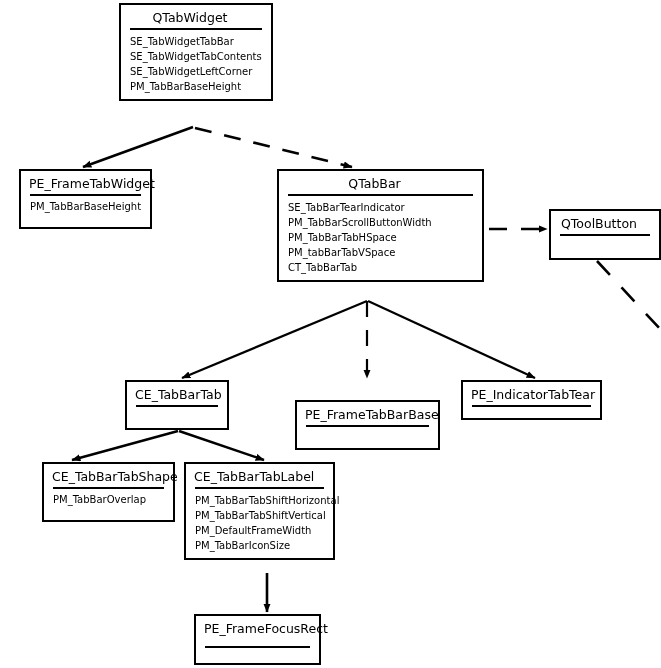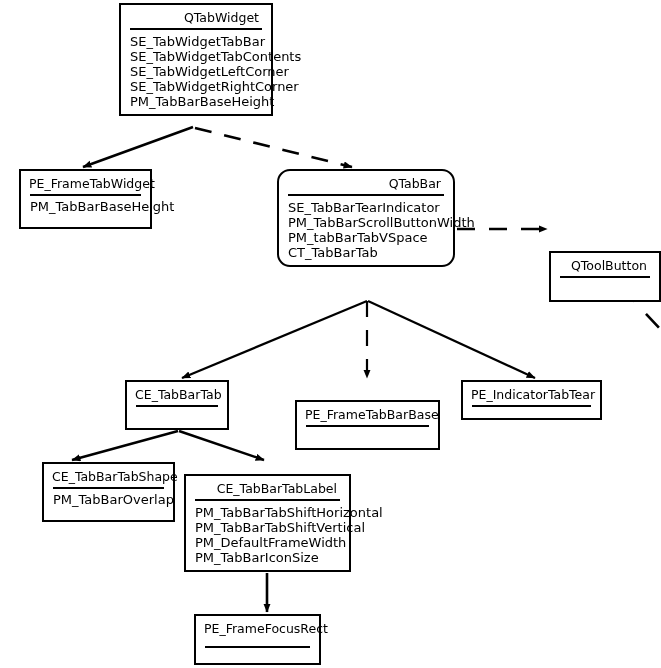--- a/index.html
+++ b/index.html
@@ -34,42 +34,42 @@
   .uml-box {
     position: absolute;
     box-sizing: border-box;
     border: 2px solid #000000;
     background: #ffffff;
     display: flex;
     flex-direction: column;
     align-items: stretch;
   }
   .uml-title {
-    text-align: right;
+    text-align: center;
     font-size: 12.5px;
     line-height: 15px;
-    padding: 5px 12px 3px 8px;
+    padding: 5px 20px 3px 8px;
     white-space: nowrap;
   }
   .uml-divider {
     height: 0;
     border-top: 2px solid #000000;
     margin: 0 9px 0 9px;
   }
   .uml-members {
     padding: 4px 0 5px 0;
     display: flex;
     flex-direction: column;
   }
   .uml-members.empty {
     padding: 0;
     min-height: 18px;
   }
   .uml-member {
-    font-size: 13px;
+    font-size: 10px;
     line-height: 15px;
     white-space: nowrap;
     padding: 0 8px 0 9px;
   }
   .uml-box.compact .uml-members {
     padding-top: 3px;
   }
 </style>
 </head>
 <body>
@@ -104,45 +104,45 @@
     <line x1="597" y1="261" x2="661" y2="330" stroke="#000000" stroke-width="2.6" stroke-dasharray="19,17"></line>
   </svg>
 
   <div class="uml-box" style="left:119px; top:3px; width:154px;">
     <div class="uml-title">QTabWidget</div>
     <div class="uml-divider"></div>
     <div class="uml-members">
       <div class="uml-member">SE_TabWidgetTabBar</div>
       <div class="uml-member">SE_TabWidgetTabContents</div>
       <div class="uml-member">SE_TabWidgetLeftCorner</div>
-      <div class="uml-member">SE_TabWidgetRightCorner</div>
       <div class="uml-member">PM_TabBarBaseHeight</div>
     </div>
   </div>
 
   <div class="uml-box compact" style="left:19px; top:169px; width:133px; height:60px;">
     <div class="uml-title">PE_FrameTabWidget</div>
     <div class="uml-divider"></div>
     <div class="uml-members">
       <div class="uml-member">PM_TabBarBaseHeight</div>
     </div>
   </div>
 
-  <div class="uml-box" style="left:277px; top:169px; width:178px;border-radius:13px;">
+  <div class="uml-box" style="left:277px; top:169px; width:207px;">
     <div class="uml-title">QTabBar</div>
     <div class="uml-divider"></div>
     <div class="uml-members">
       <div class="uml-member">SE_TabBarTearIndicator</div>
       <div class="uml-member">PM_TabBarScrollButtonWidth</div>
+      <div class="uml-member">PM_TabBarTabHSpace</div>
       <div class="uml-member">PM_tabBarTabVSpace</div>
       <div class="uml-member">CT_TabBarTab</div>
     </div>
   </div>
 
-  <div class="uml-box" style="left:549px; top:209px; width:112px; height:51px;margin-top:42px;">
+  <div class="uml-box" style="left:549px; top:209px; width:112px; height:51px;">
     <div class="uml-title">QToolButton</div>
     <div class="uml-divider"></div>
     <div class="uml-members empty"></div>
   </div>
 
   <div class="uml-box" style="left:125px; top:380px; width:104px; height:50px;">
     <div class="uml-title">CE_TabBarTab</div>
     <div class="uml-divider"></div>
     <div class="uml-members empty"></div>
   </div>
@@ -160,21 +160,21 @@
   </div>
 
   <div class="uml-box compact" style="left:20px; top:462px; width:133px; height:60px;margin-left:22px;">
     <div class="uml-title">CE_TabBarTabShape</div>
     <div class="uml-divider"></div>
     <div class="uml-members">
       <div class="uml-member">PM_TabBarOverlap</div>
     </div>
   </div>
 
-  <div class="uml-box" style="left:184px; top:462px; width:167px;margin-top:12px;">
+  <div class="uml-box" style="left:184px; top:462px; width:151px;">
     <div class="uml-title">CE_TabBarTabLabel</div>
     <div class="uml-divider"></div>
     <div class="uml-members">
       <div class="uml-member">PM_TabBarTabShiftHorizontal</div>
       <div class="uml-member">PM_TabBarTabShiftVertical</div>
       <div class="uml-member">PM_DefaultFrameWidth</div>
       <div class="uml-member">PM_TabBarIconSize</div>
     </div>
   </div>
 

